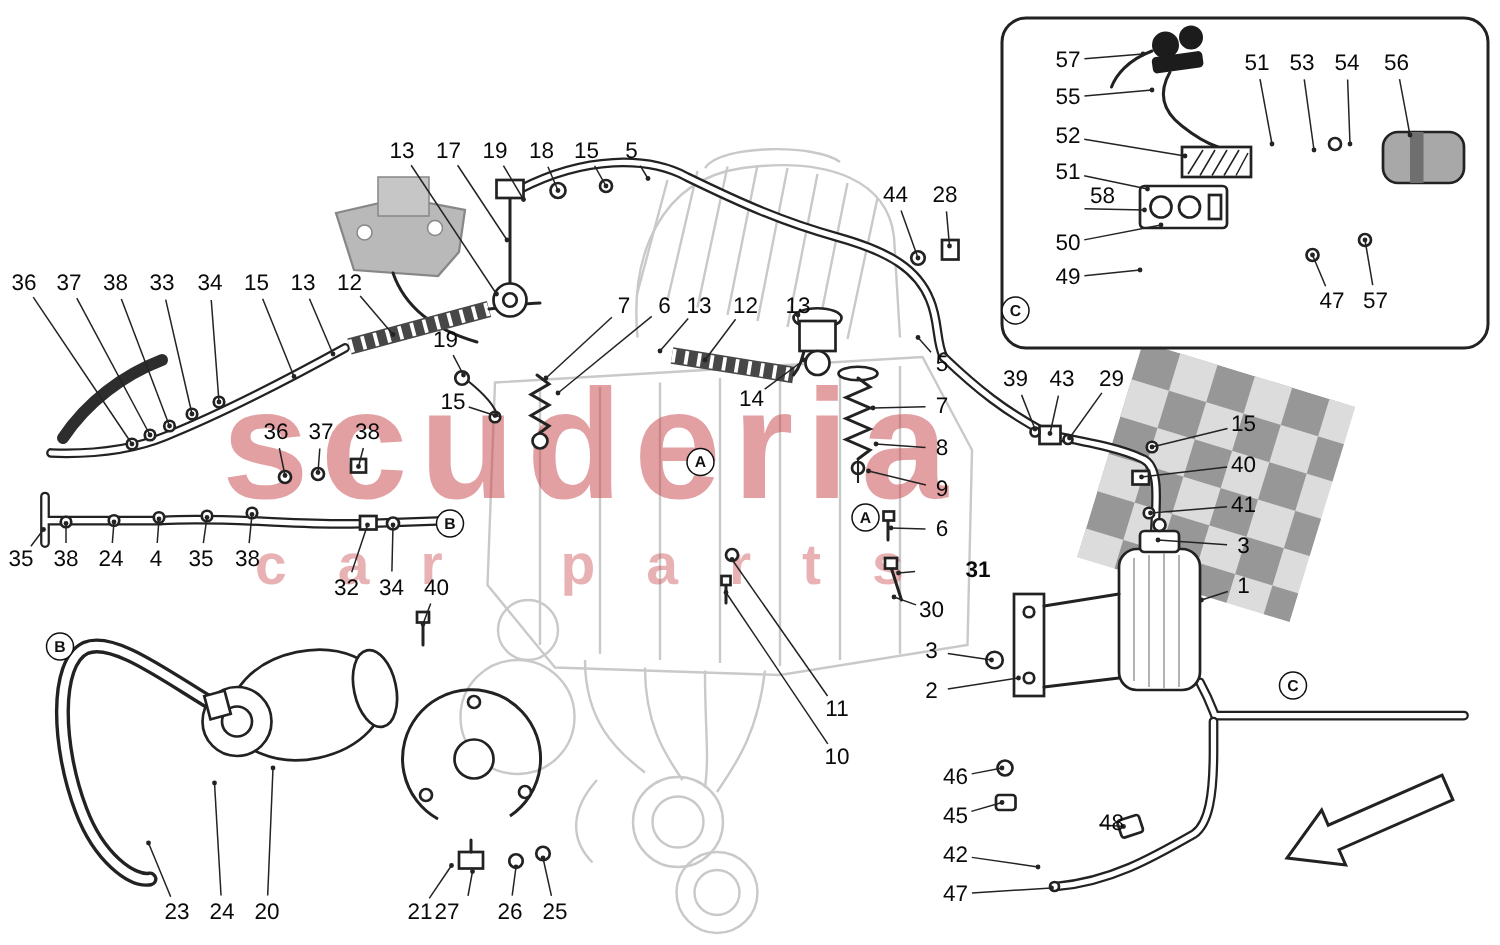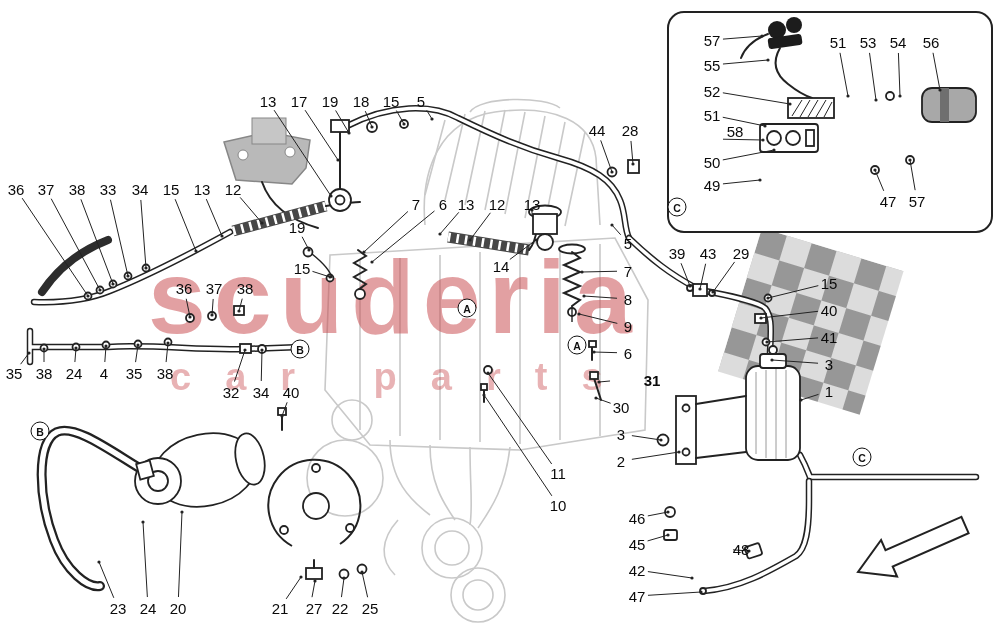--- a/index.html
+++ b/index.html
@@ -497,22 +497,22 @@
     <div class="callout" style="left: 558px; top: 505px;">10</div>
     <div class="callout" style="left: 637px; top: 518px;">46</div>
     <div class="callout" style="left: 637px; top: 544px;">45</div>
     <div class="callout" style="left: 637px; top: 570px;">42</div>
     <div class="callout" style="left: 637px; top: 596px;">47</div>
     <div class="callout" style="left: 741px; top: 549px; text-align: center;">48</div>
     <div class="callout" style="left: 118px; top: 608px;">23</div>
     <div class="callout" style="left: 148px; top: 608px;">24</div>
     <div class="callout" style="left: 178px; top: 608px;">20</div>
     <div class="callout" style="left: 280px; top: 608px;">21</div>
-    <div class="callout" style="left: 314px; top: 608px;">27</div>
-    <div class="callout" style="left: 340px; top: 608px;">22</div>
+    <div class="callout" style="left: 298px; top: 608px;">27</div>
+    <div class="callout" style="left: 340px; top: 608px;">26</div>
     <div class="callout" style="left: 370px; top: 608px;">25</div>
     <div class="letter-marker" style="left: 467px; top: 308px;">A</div>
     <div class="letter-marker" style="left: 577px; top: 345px;">A</div>
     <div class="letter-marker" style="left: 300px; top: 349px;">B</div>
     <div class="letter-marker" style="left: 40px; top: 431px;">B</div>
     <div class="letter-marker" style="left: 677px; top: 207px;">C</div>
     <div class="letter-marker" style="left: 862px; top: 457px;">C</div>
   </div>
 
 </body></html>

